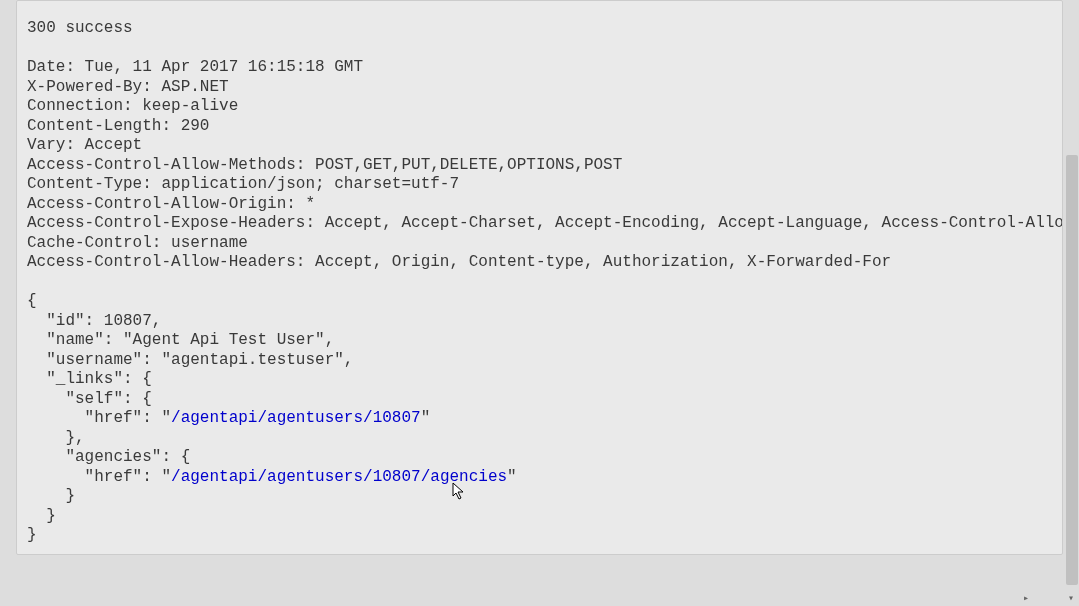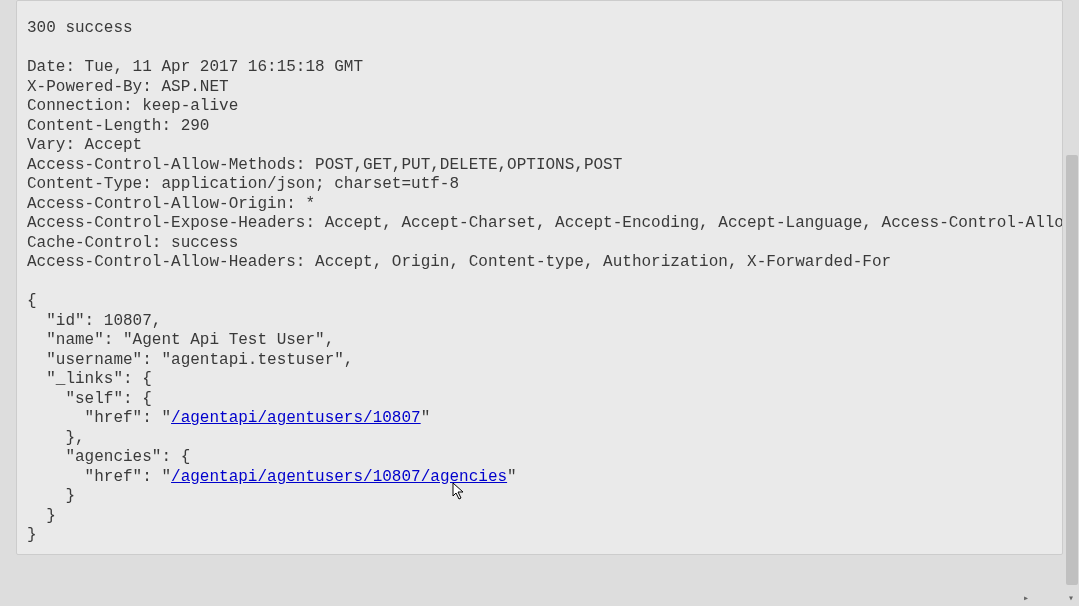--- a/index.html
+++ b/index.html
@@ -28,21 +28,20 @@
       position: relative;
       height: 555px;
       overflow: hidden;
     }
     .content {
       white-space: pre;
       color: #3a3a3a;
     }
     .link {
       color: #0000cc;
-      text-decoration: underline;
       cursor: pointer;
     }
     .cursor {
       position: absolute;
       width: 14px;
       height: 20px;
       pointer-events: none;
       z-index: 100;
     }
     .scrollbar-v {
@@ -98,24 +97,24 @@
 
 <div class="panel">
 <div class="content"><span>300 success</span>
 
 <span>Date: Tue, 11 Apr 2017 16:15:18 GMT</span>
 <span>X-Powered-By: ASP.NET</span>
 <span>Connection: keep-alive</span>
 <span>Content-Length: 290</span>
 <span>Vary: Accept</span>
 <span>Access-Control-Allow-Methods: POST,GET,PUT,DELETE,OPTIONS,POST</span>
-<span>Content-Type: application/json; charset=utf-8</span>
+<span>Content-Type: application/json; charset=utf-7</span>
 <span>Access-Control-Allow-Origin: *</span>
 <span>Access-Control-Expose-Headers: Accept, Accept-Charset, Accept-Encoding, Accept-Language, Access-Control-Allow-Crede</span>
-<span>Cache-Control: success</span>
+<span>Cache-Control: username</span>
 <span>Access-Control-Allow-Headers: Accept, Origin, Content-type, Authorization, X-Forwarded-For</span>
 
 <span>{</span>
 <span>  "id": 10807,</span>
 <span>  "name": "Agent Api Test User",</span>
 <span>  "username": "agentapi.testuser",</span>
 <span>  "_links": {</span>
 <span>    "self": {</span>
 <span>      "href": "</span><a class="link">/agentapi/agentusers/10807</a><span>"</span>
 <span>    },</span>

